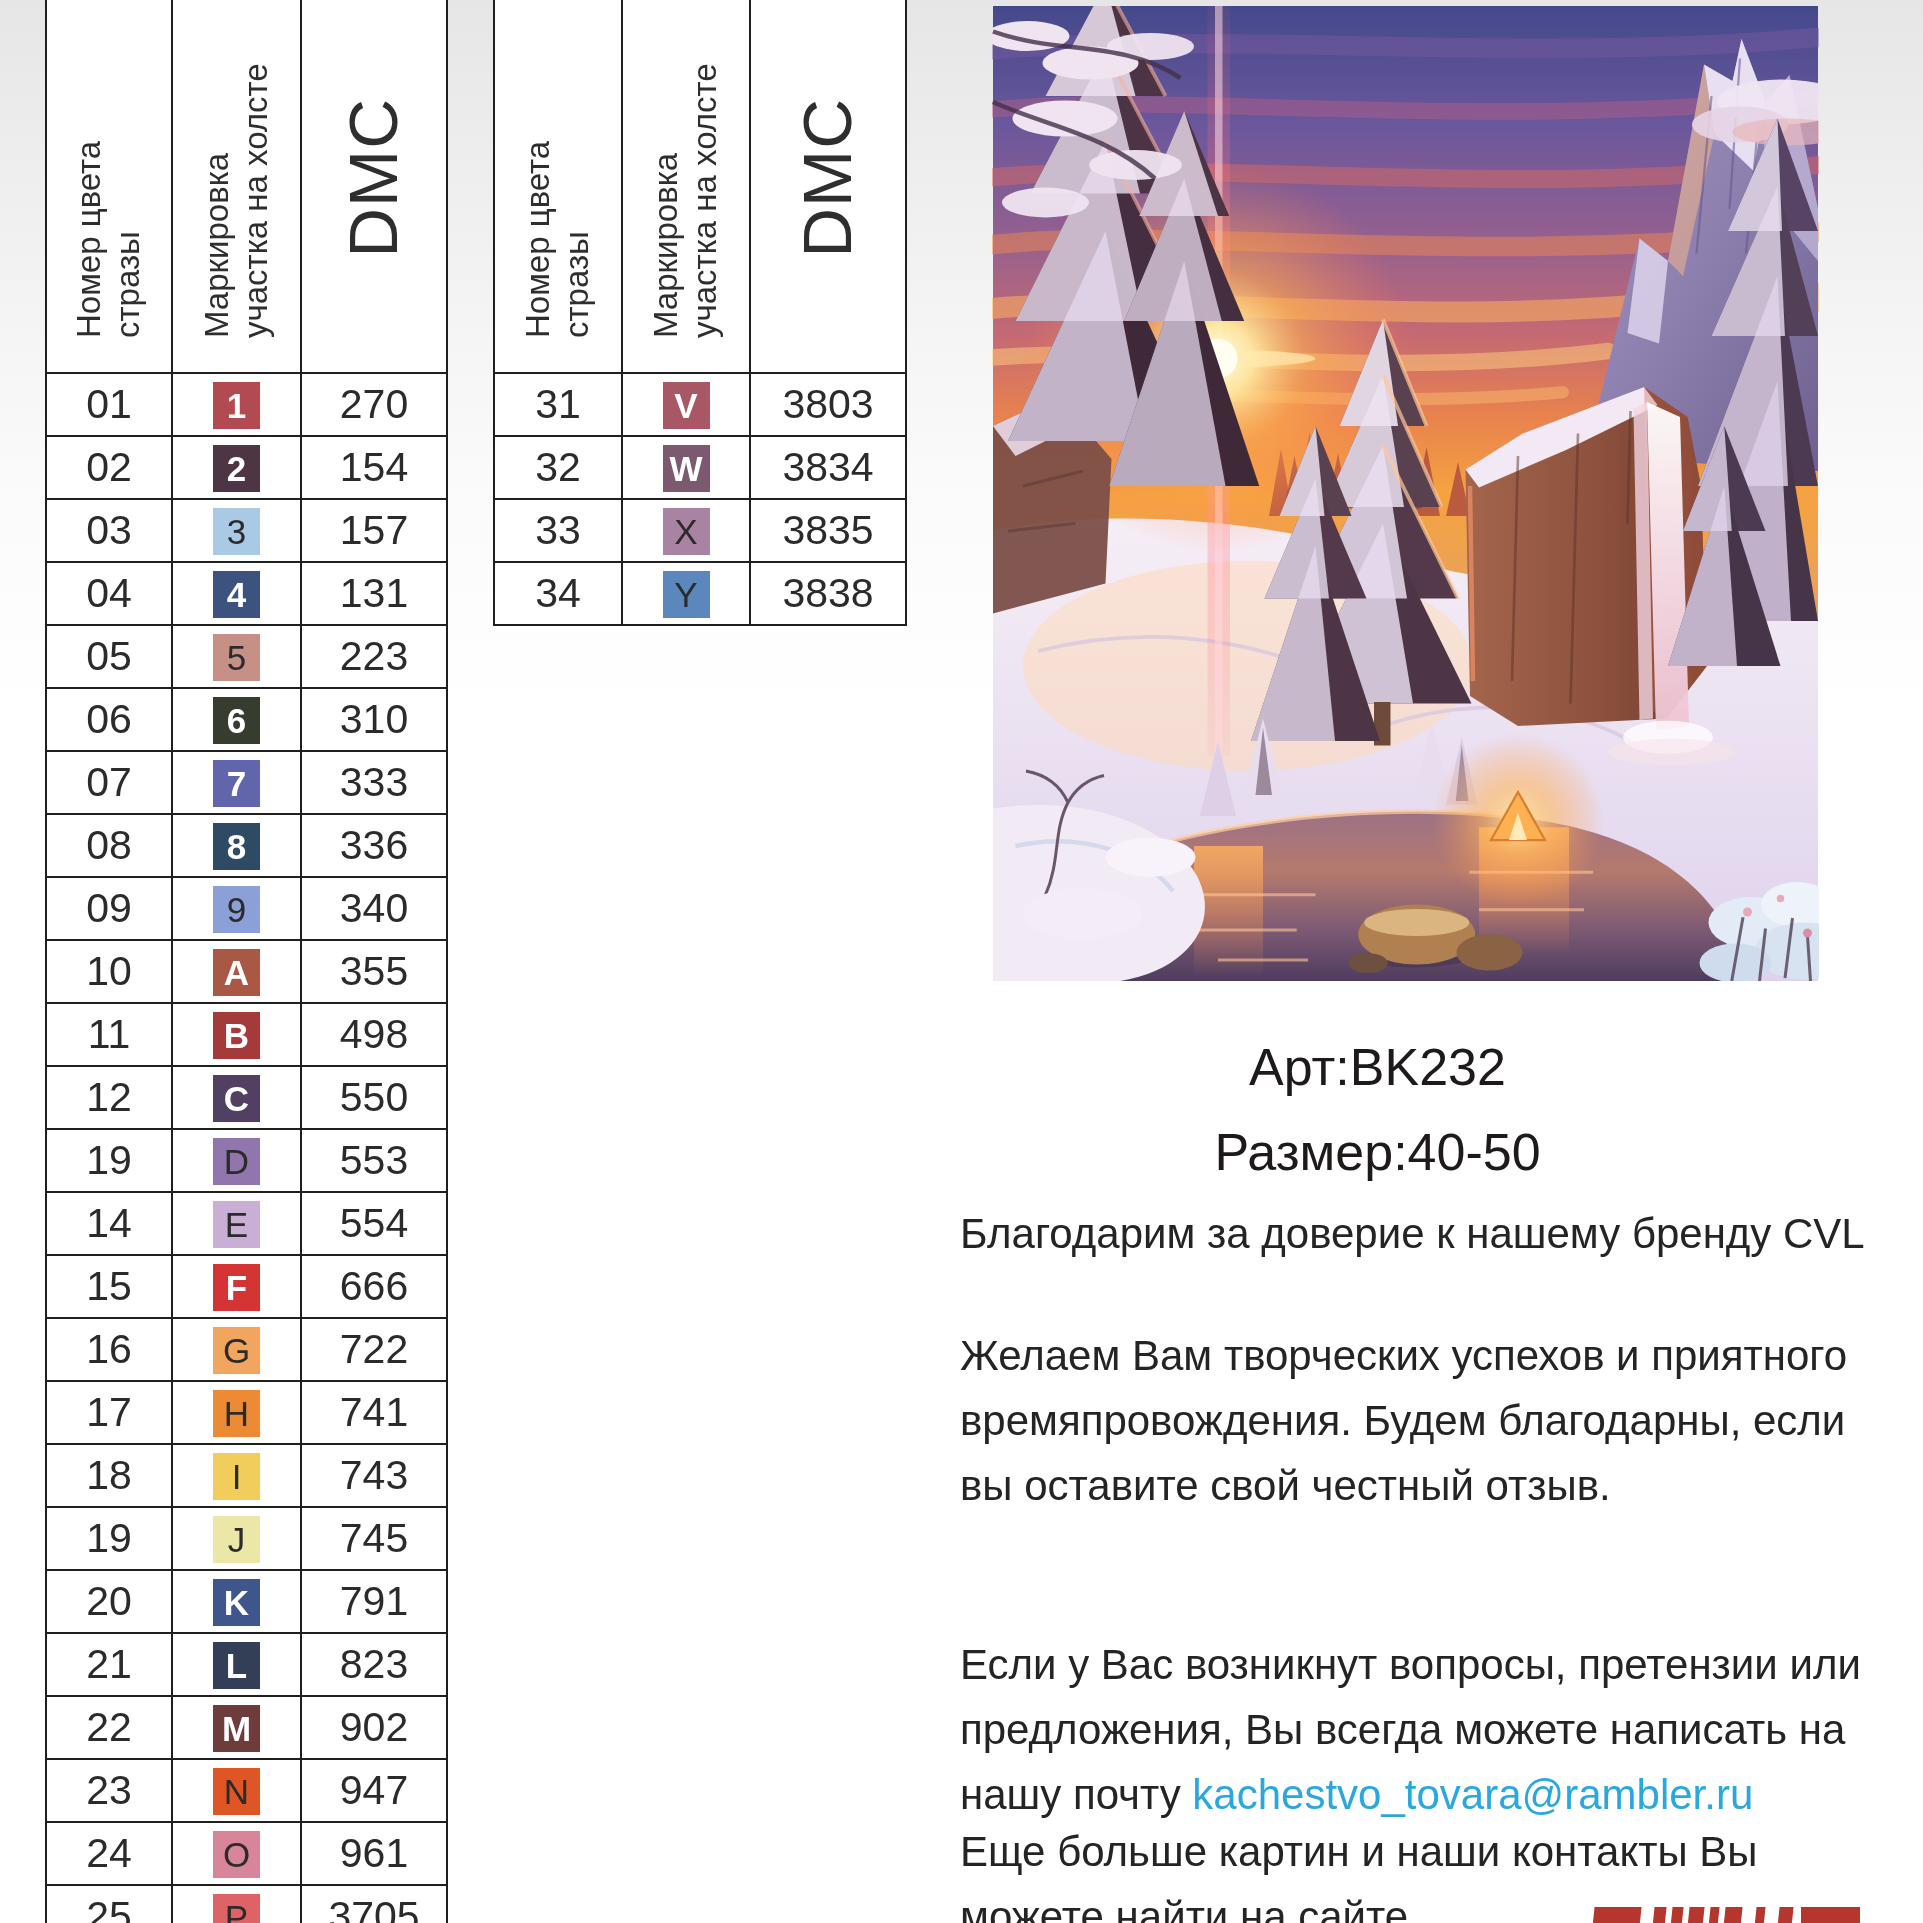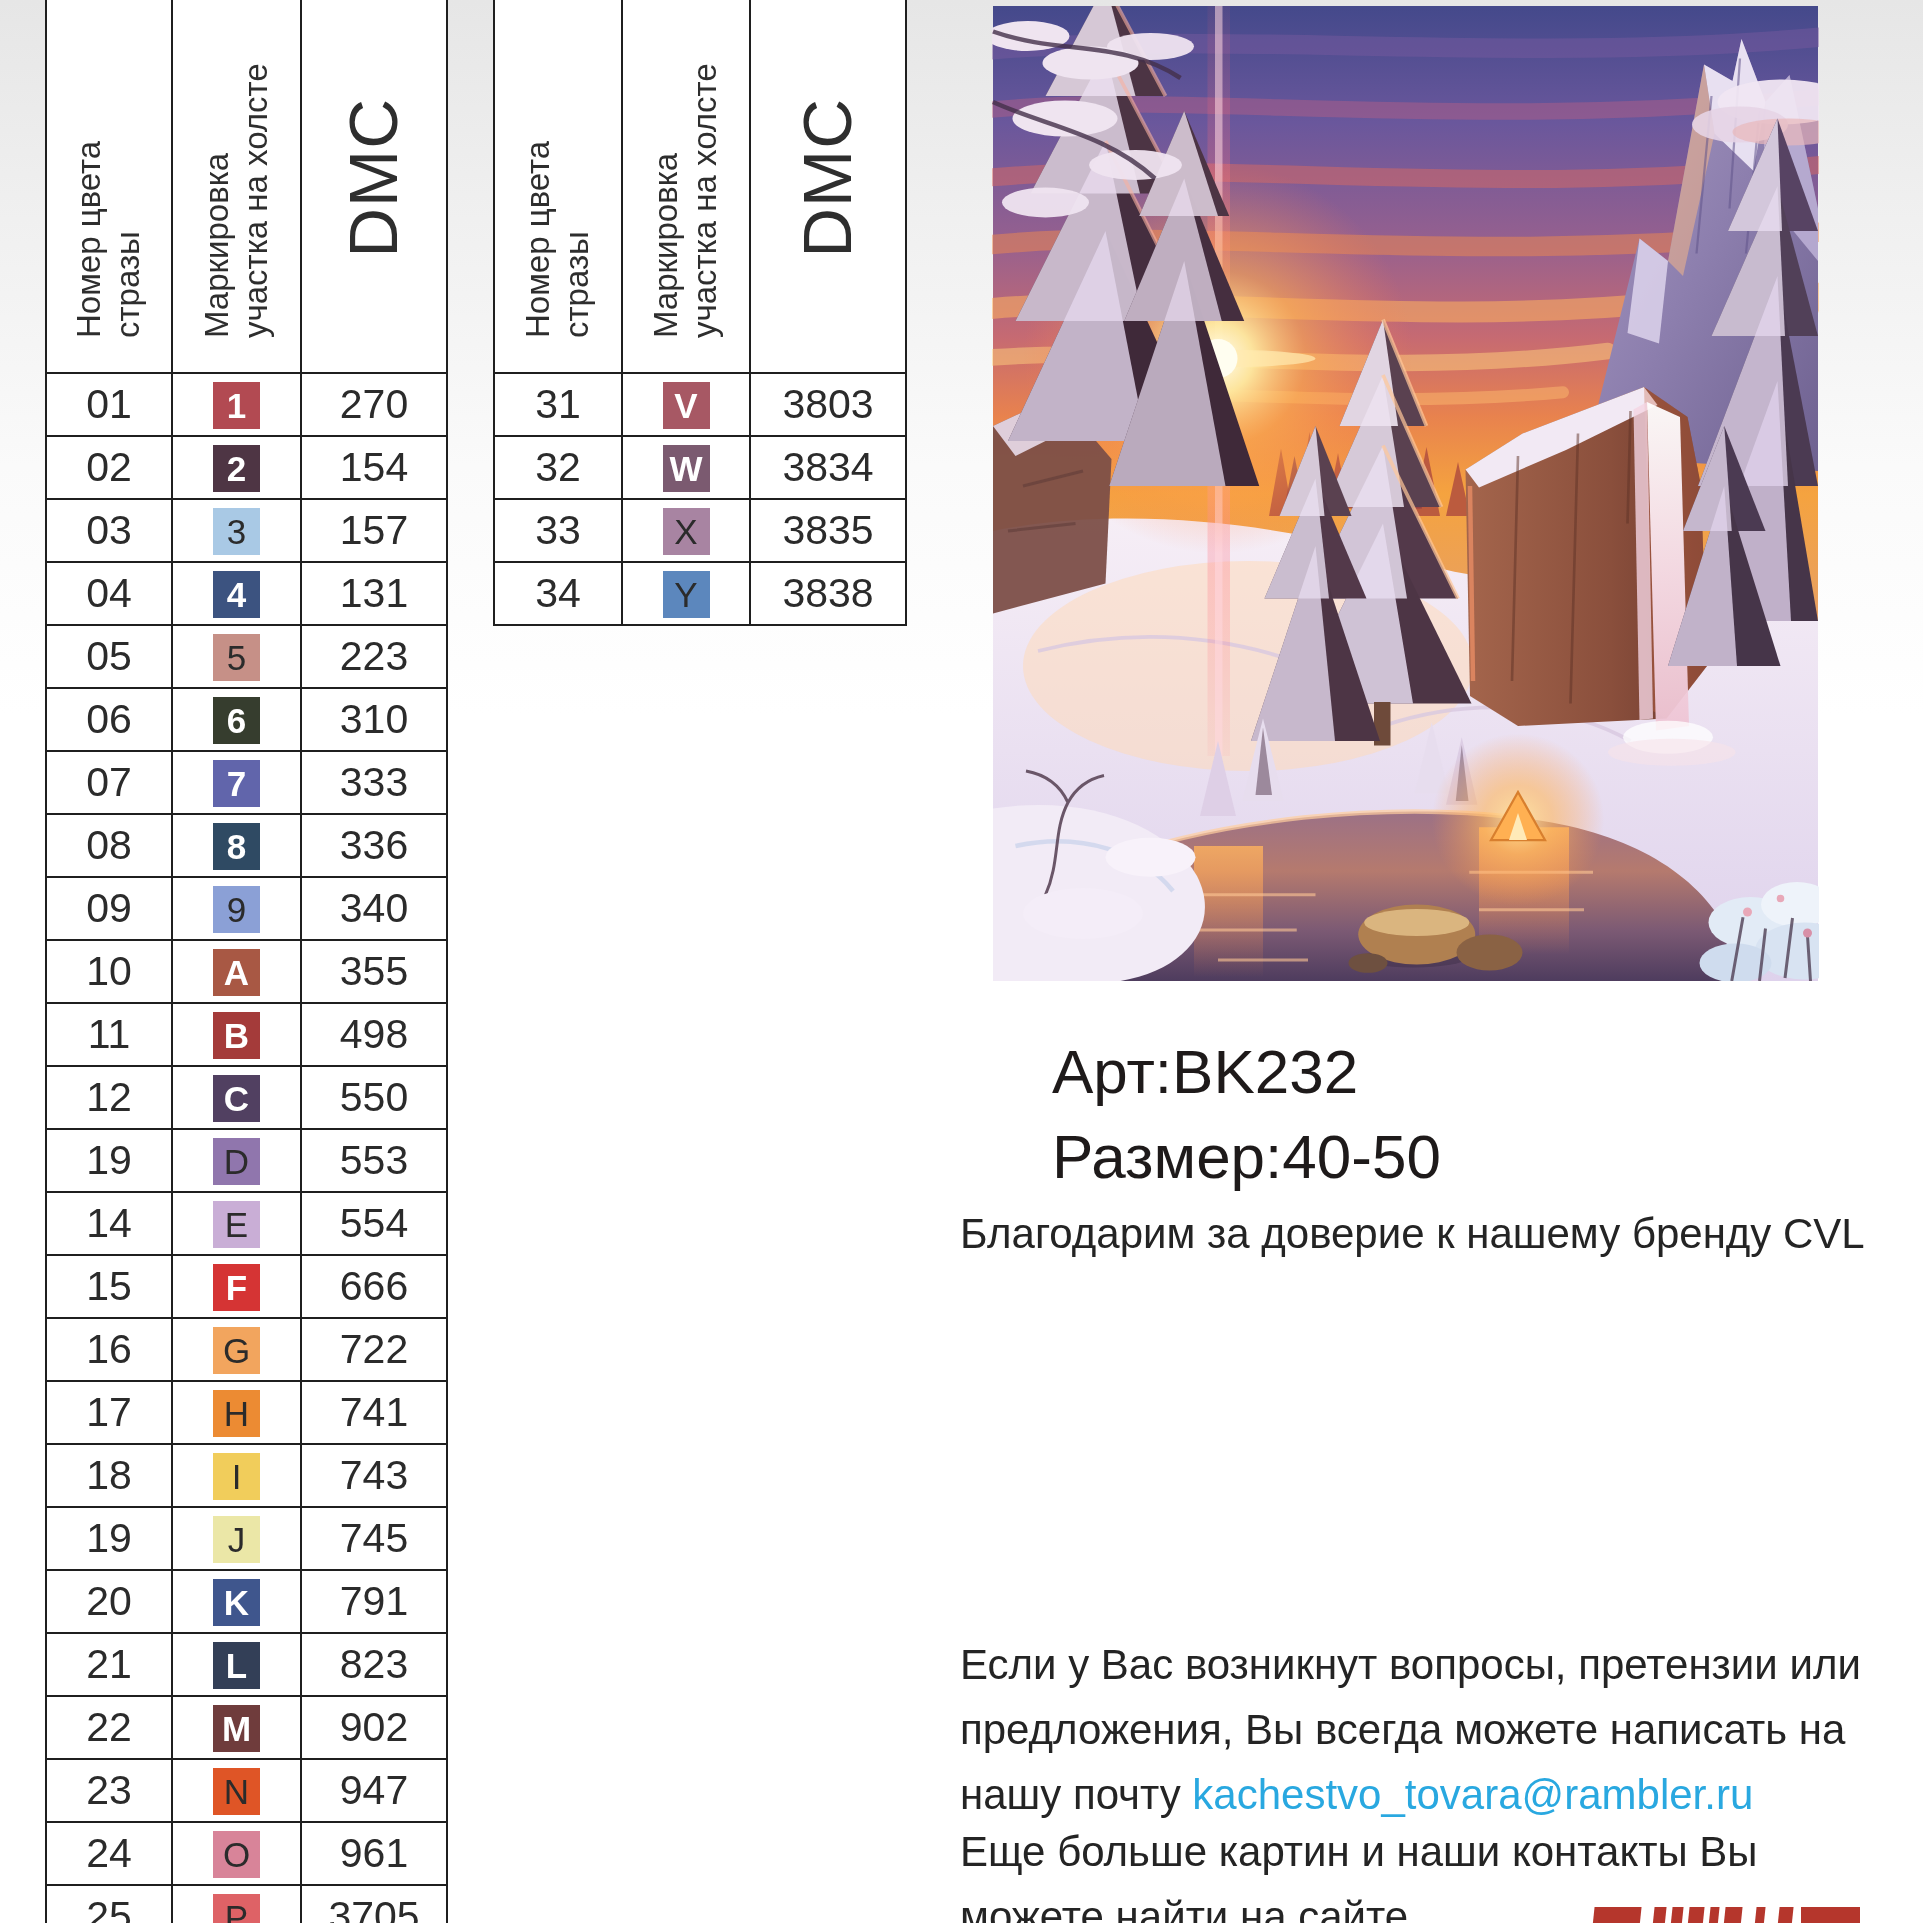--- a/index.html
+++ b/index.html
@@ -12,21 +12,21 @@
   .legend th{height:388px;font-weight:400;position:relative;background:#fff;}
   .legend td{height:61px;font-size:41px;color:#2b2b2b;}
   .rot{position:absolute;left:50%;top:50%;transform:translate(-50%,-50%) rotate(-90deg);
        white-space:pre-line;font-size:33px;line-height:1.18;color:#2e2e2e;width:359px;
        text-align:left;padding-left:19.5px;box-sizing:border-box;}
   .rot.dmc{font-size:69px;width:359px;text-align:center;padding-left:0;font-weight:500;letter-spacing:0.8px;}
   .swatch{display:inline-flex;width:47px;height:47px;align-items:center;justify-content:center;
           font-size:35px;line-height:1;vertical-align:middle;}
   
   .art-img{position:absolute;left:992px;top:6px;width:827px;height:975px;overflow:hidden;}
-  .title-line{position:absolute;left:1052px;width:827px;text-align:left;font-size:62px;
+  .title-line{position:absolute;left:964px;width:827px;text-align:center;font-size:52px;
               color:#1e1a1a;line-height:1;}
   .pblock{position:absolute;left:960px;width:954px;font-size:42px;line-height:65px;color:#242424;}
   .email{color:#29a8e0;}
   
   .logo-frag{position:absolute;left:1593px;top:1907px;width:271px;height:30px;}
   .logo-frag i{position:absolute;top:0;height:30px;background:#b5362c;transform:skewX(-6deg);}
 </style>
 </head>
 <body>
 <div id="page">
@@ -460,20 +460,25 @@
   </g>
 </svg>
 </div>
 
 <div class="title-line" style="top:1041px">Арт:BK232</div>
 <div class="title-line" style="top:1126px">Размер:40-50</div>
 
 <div class="pblock" style="top:1201px">
   <div>Благодарим за доверие к нашему бренду CVL</div>
 </div>
+<div class="pblock" style="top:1323px">
+  <div>Желаем Вам творческих успехов и приятного</div>
+  <div>времяпровождения. Будем благодарны, если</div>
+  <div>вы оставите свой честный отзыв.</div>
+</div>
 <div class="pblock" style="top:1632px">
   <div>Если у Вас возникнут вопросы, претензии или</div>
   <div>предложения, Вы всегда можете написать на</div>
   <div><span>нашу почту </span><span class="email">kachestvo_tovara@rambler.ru</span></div>
 </div>
 <div class="pblock" style="top:1819px">
   <div>Еще больше картин и наши контакты Вы</div>
   <div>можете найти на сайте</div>
 </div>
 

